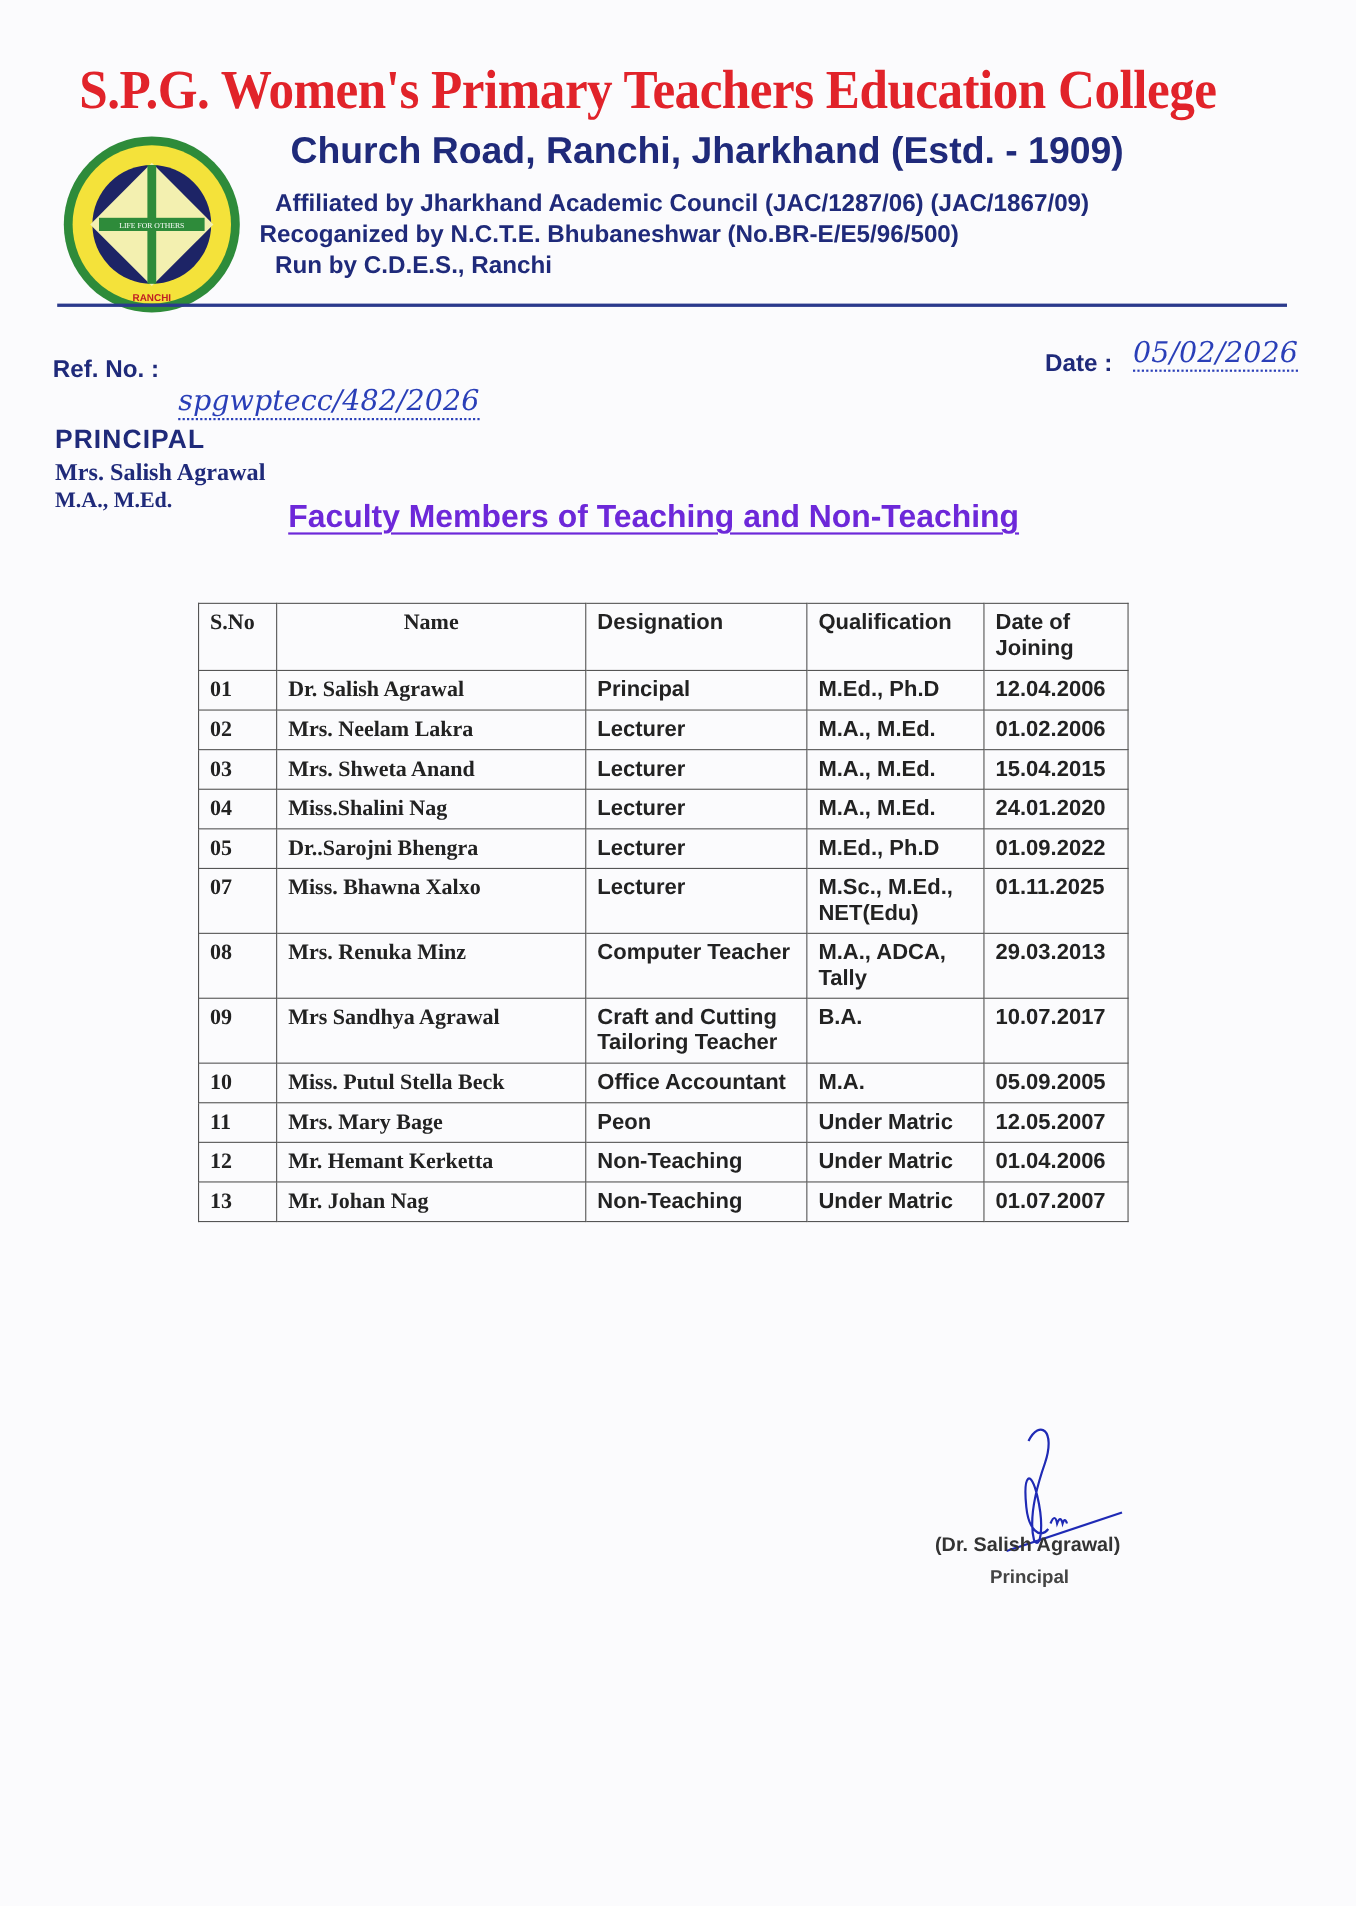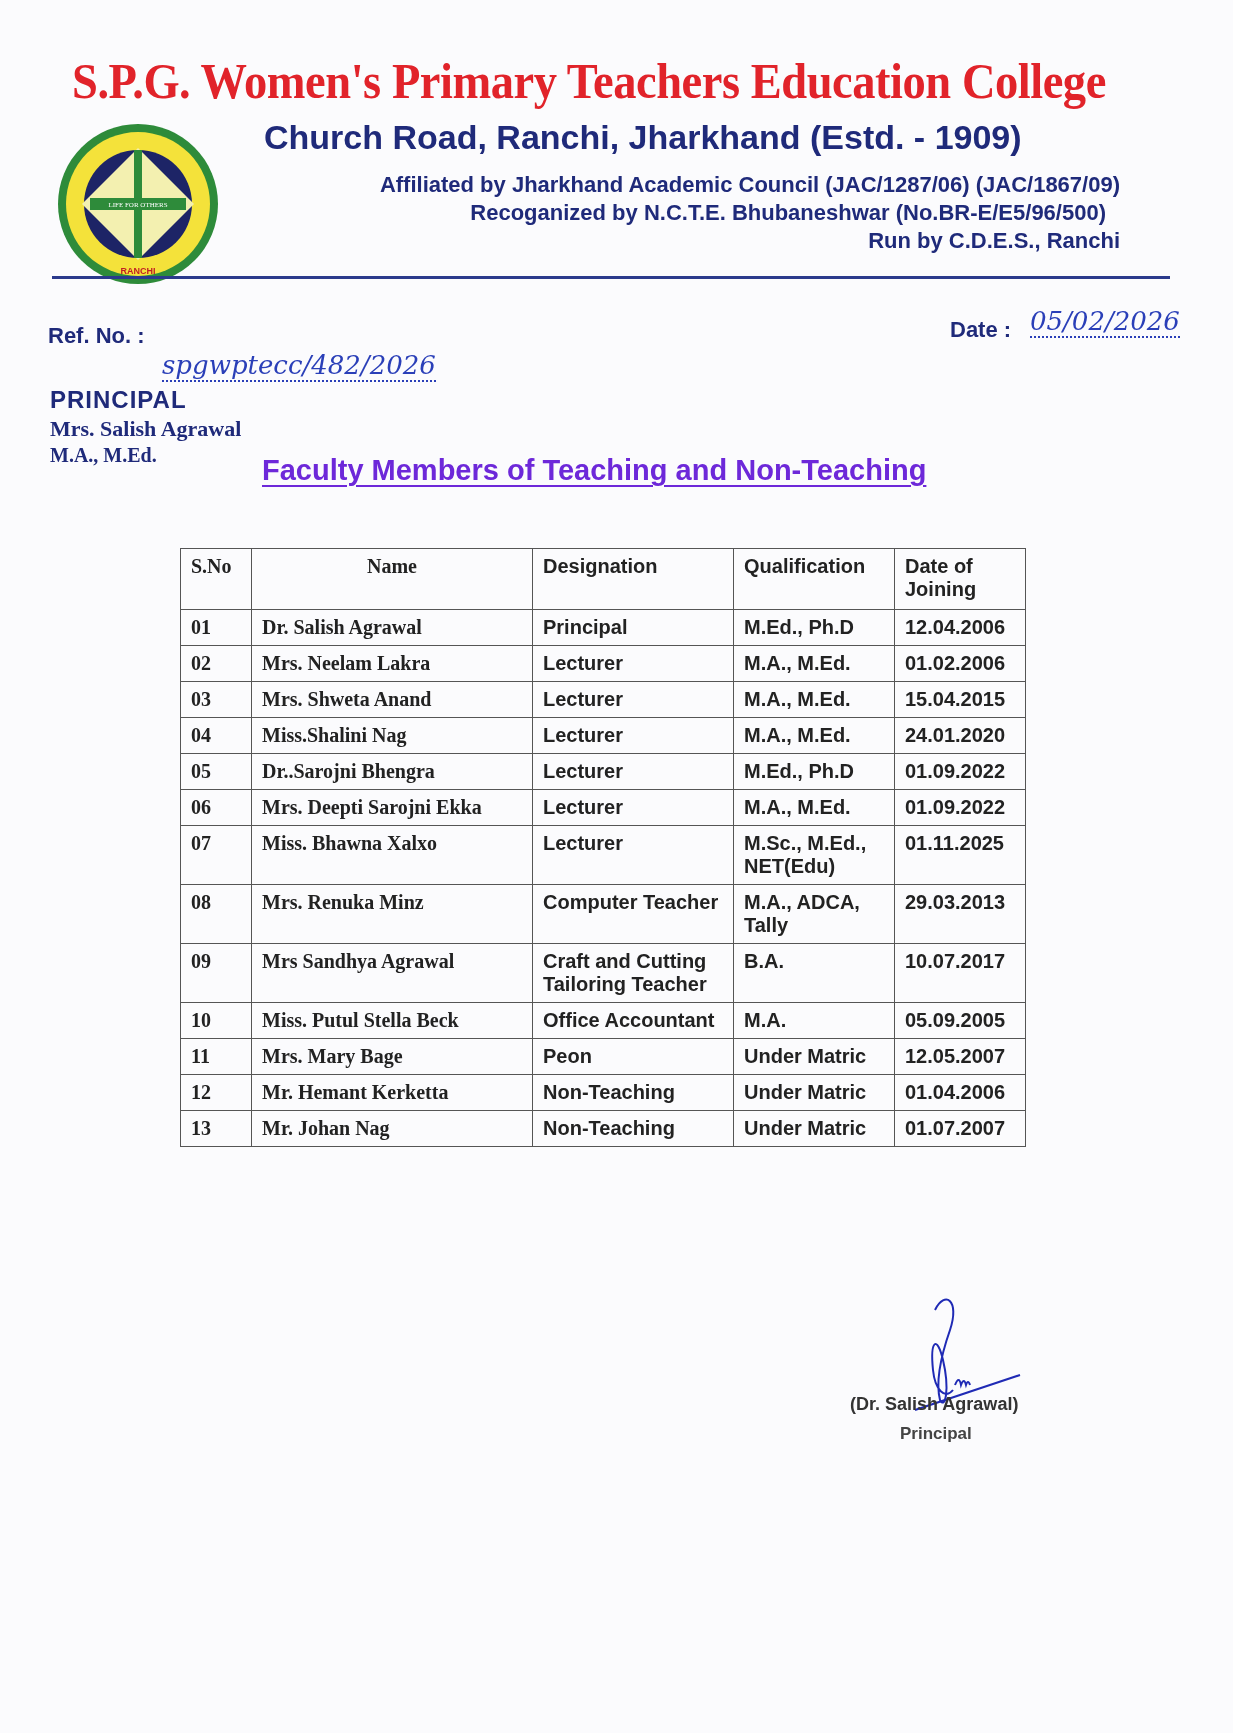--- a/index.html
+++ b/index.html
@@ -1,21 +1,21 @@
 <!DOCTYPE html>
 <html><head>
 <meta charset="utf-8">
 <style>
   html, body { margin:0; padding:0; }
   body { width:1233px; height:1733px; background:#fbfbfd; position:relative; overflow:hidden; font-family:"Liberation Sans", sans-serif; }
   .abs { position:absolute; }
   #college-name { left:72px; top:52px; width:1080px; font-family:"Liberation Serif", serif; font-weight:bold; font-size:50px; color:#e1232a; letter-spacing:-0.5px; transform:scaleX(0.93); transform-origin:left top; white-space:nowrap; }
   #logo { left:56px; top:122px; width:164px; height:164px; }
   #address { left:264px; top:118px; font-weight:bold; font-size:34px; color:#1f2a7a; white-space:nowrap; }
-  .sub { font-weight:bold; font-size:22px; color:#1f2a7a; white-space:nowrap; text-align:right; }
+  .sub { font-weight:bold; font-size:22px; color:#1f2a7a; white-space:nowrap; text-align:left; }
   #affil { left:250px; top:172px; width:870px; }
   #recog { left:236px; top:200px; width:870px; }
   #runby { left:250px; top:228px; width:870px; }
   #header-rule { left:52px; top:276px; width:1118px; height:3px; background:#2b3a8c; }
   .lbl { font-weight:bold; font-size:22px; color:#1f2a7a; }
   .hand { font-family:"DejaVu Serif", serif; font-style:italic; font-size:26px; color:#2a3fb8; }
   #ref-label { left:48px; top:323px; }
   #ref-value { left:162px; top:312px;margin-top:38px; }
   #date-label { left:950px; top:317px; }
   #date-value { left:1030px; top:306px; }
@@ -107,27 +107,20 @@
         <td class="sans">24.01.2020</td>
       </tr>
       <tr>
         <td class="serif">05</td>
         <td class="serif">Dr..Sarojni Bhengra</td>
         <td class="sans">Lecturer</td>
         <td class="sans">M.Ed., Ph.D</td>
         <td class="sans">01.09.2022</td>
       </tr>
       <tr>
-        <td class="serif">06</td>
-        <td class="serif">Mrs. Deepti Sarojni Ekka</td>
-        <td class="sans">Lecturer</td>
-        <td class="sans">M.A., M.Ed.</td>
-        <td class="sans">01.09.2022</td>
-      </tr>
-      <tr>
         <td class="serif">07</td>
         <td class="serif">Miss. Bhawna Xalxo</td>
         <td class="sans">Lecturer</td>
         <td class="sans">M.Sc., M.Ed., NET(Edu)</td>
         <td class="sans">01.11.2025</td>
       </tr>
       <tr>
         <td class="serif">08</td>
         <td class="serif">Mrs. Renuka Minz</td>
         <td class="sans">Computer Teacher</td>

